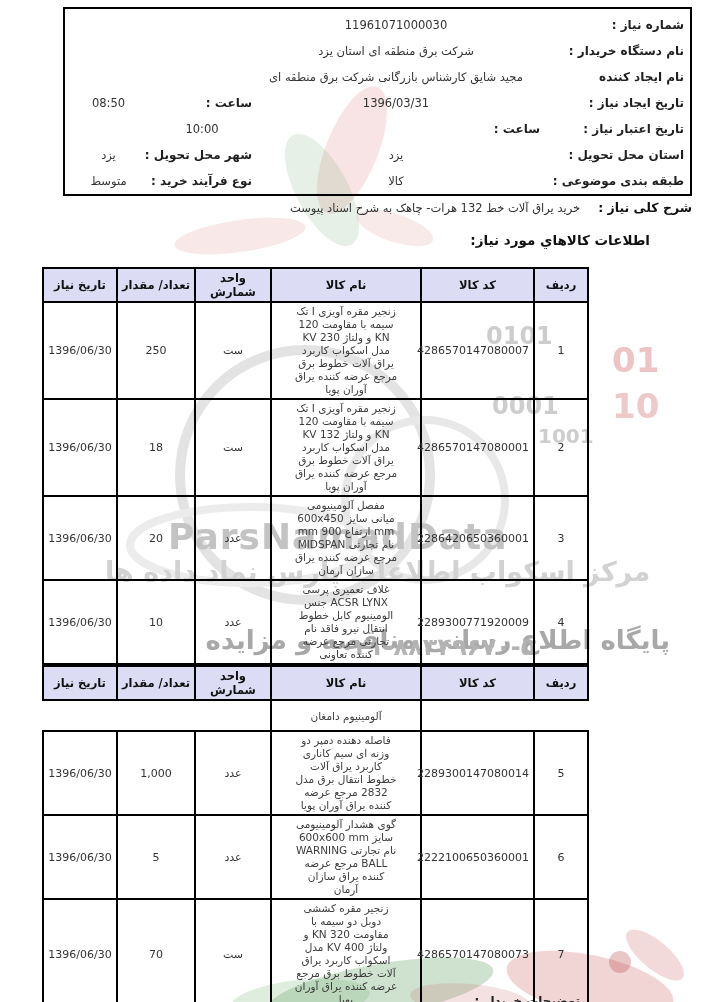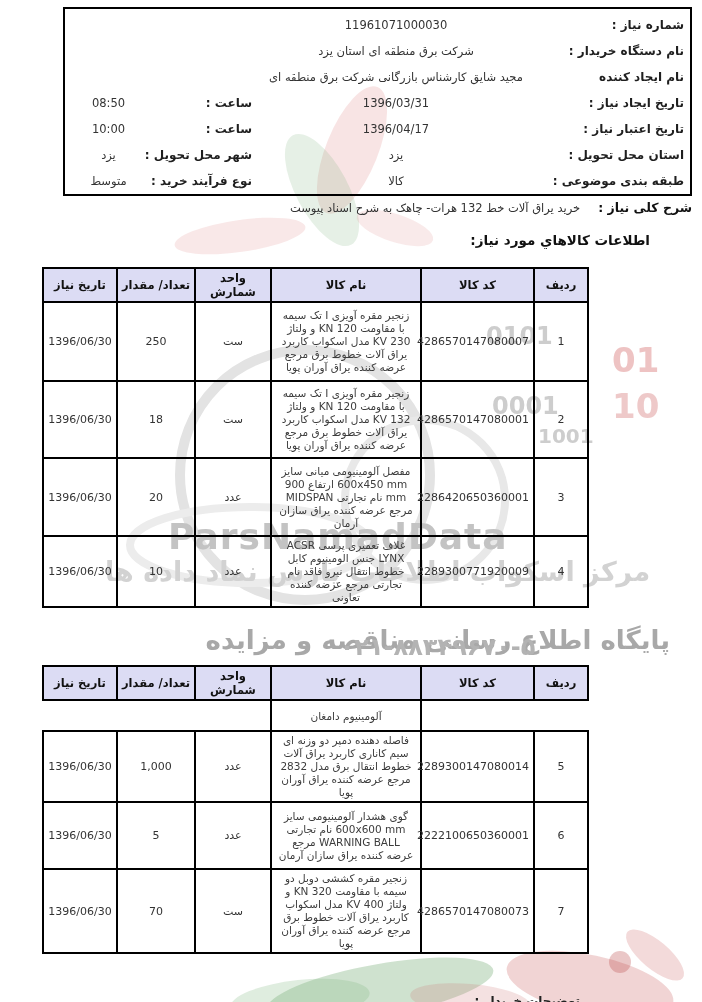--- a/index.html
+++ b/index.html
@@ -30,21 +30,21 @@
   .info-value2{font-size:11.5px;color:#333;text-align:center;}
   #summary-line{position:absolute;left:63px;top:200px;width:629px;display:flex;gap:18px;align-items:baseline;}
   #summary-label{font-weight:bold;font-size:12.5px;color:#111;white-space:nowrap;}
   #summary-value{font-size:11.5px;color:#333;}
   #section-title{position:absolute;right:52px;top:232px;font-size:13.5px;font-weight:bold;color:#111;}
   
   .items{border-collapse:collapse;table-layout:fixed;width:545px;direction:rtl;background:transparent;}
   .items th{border:2px solid #000;font-size:11.5px;font-weight:bold;color:#111;padding:2px;}
   .items thead tr{height:29px;}
   .items td{border:2px solid #000;font-size:11px;color:#333;text-align:center;vertical-align:middle;padding:2px 4px;}
-  .items td.name-cell{font-size:10.5px;line-height:13px;color:#3c3c3c;padding:2px 6px;}
+  .items td.name-cell{font-size:10.5px;line-height:13px;color:#3c3c3c;padding:2px 22px;}
   .items td.code-cell{font-size:11px;}
   #table1{position:absolute;left:42px;top:267px;}
   #table2{position:absolute;left:42px;top:665px;}
   #table1 tbody tr:nth-child(1){height:79px;}
   #table1 tbody tr:nth-child(2){height:77px;}
   #table1 tbody tr:nth-child(3){height:78px;}
   #table1 tbody tr:nth-child(4){height:68px;}
   #table2 tbody tr:nth-child(1){height:31px;}
   #table2 tbody tr:nth-child(2){height:69px;}
   #table2 tbody tr:nth-child(3){height:67px;}
@@ -106,21 +106,20 @@
         <div class="info-value2"></div>
       </div>
       <div class="info-row">
         <div class="info-label">تاریخ ایجاد نیاز :</div>
         <div class="info-value">1396/03/31</div>
         <div class="info-label2">ساعت :</div>
         <div class="info-value2">08:50</div>
       </div>
       <div class="info-row">
         <div class="info-label">تاریخ اعتبار نیاز :</div>
-        <div class="info-value">1396/04/17</div>
         <div class="info-label2">ساعت :</div>
         <div class="info-value2">10:00</div>
       </div>
       <div class="info-row">
         <div class="info-label">استان محل تحویل :</div>
         <div class="info-value">یزد</div>
         <div class="info-label2">شهر محل تحویل :</div>
         <div class="info-value2">یزد</div>
       </div>
       <div class="info-row">

